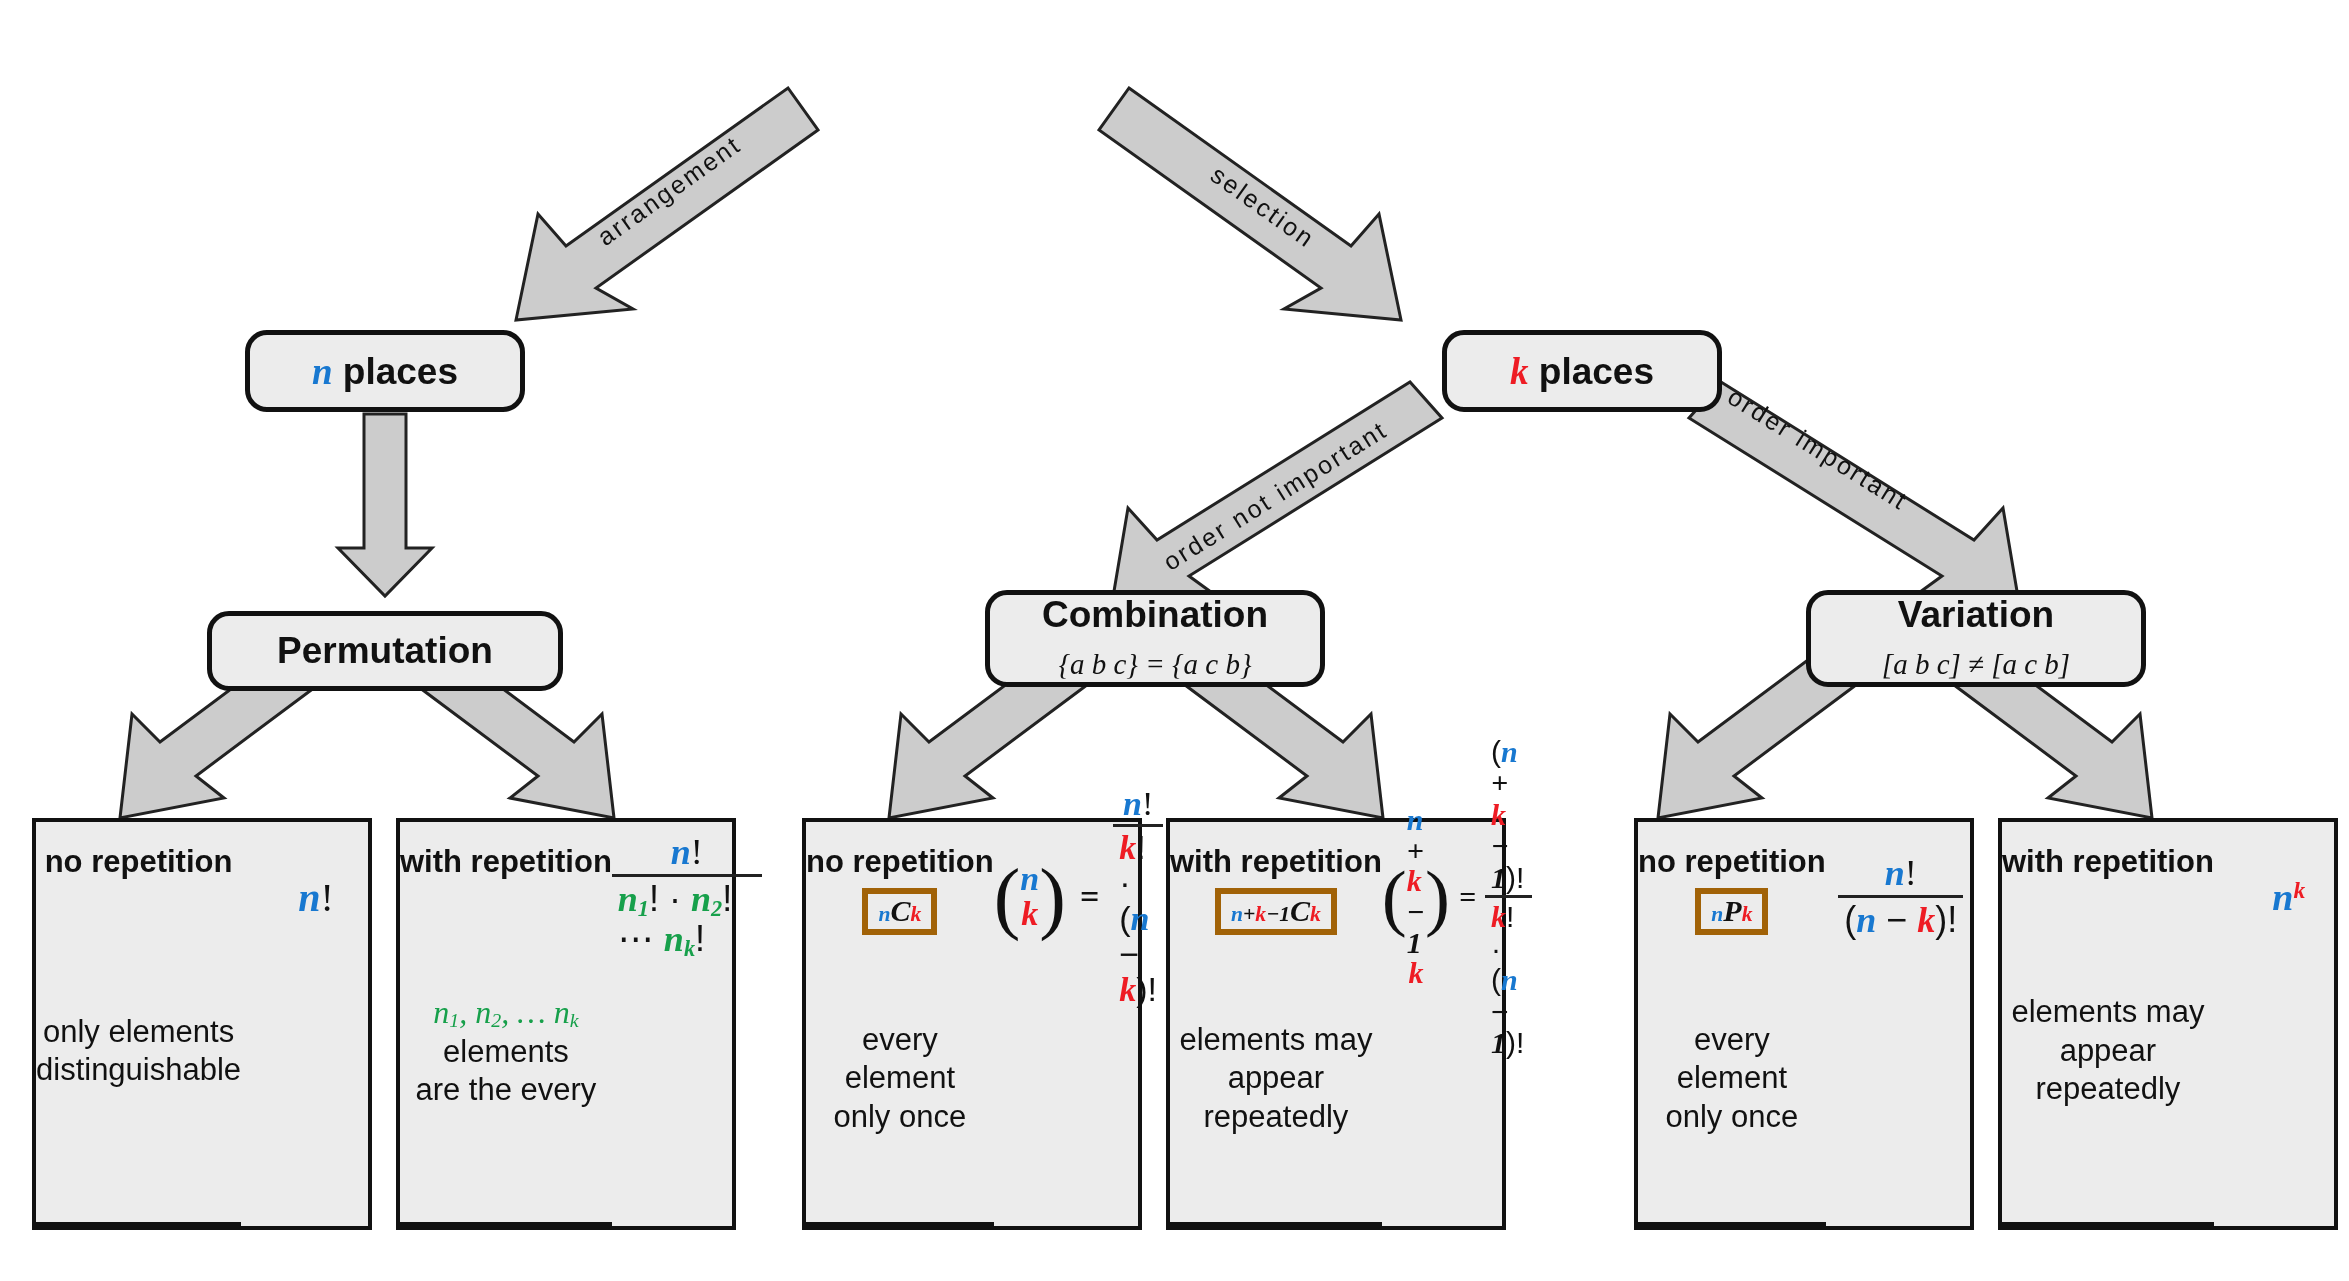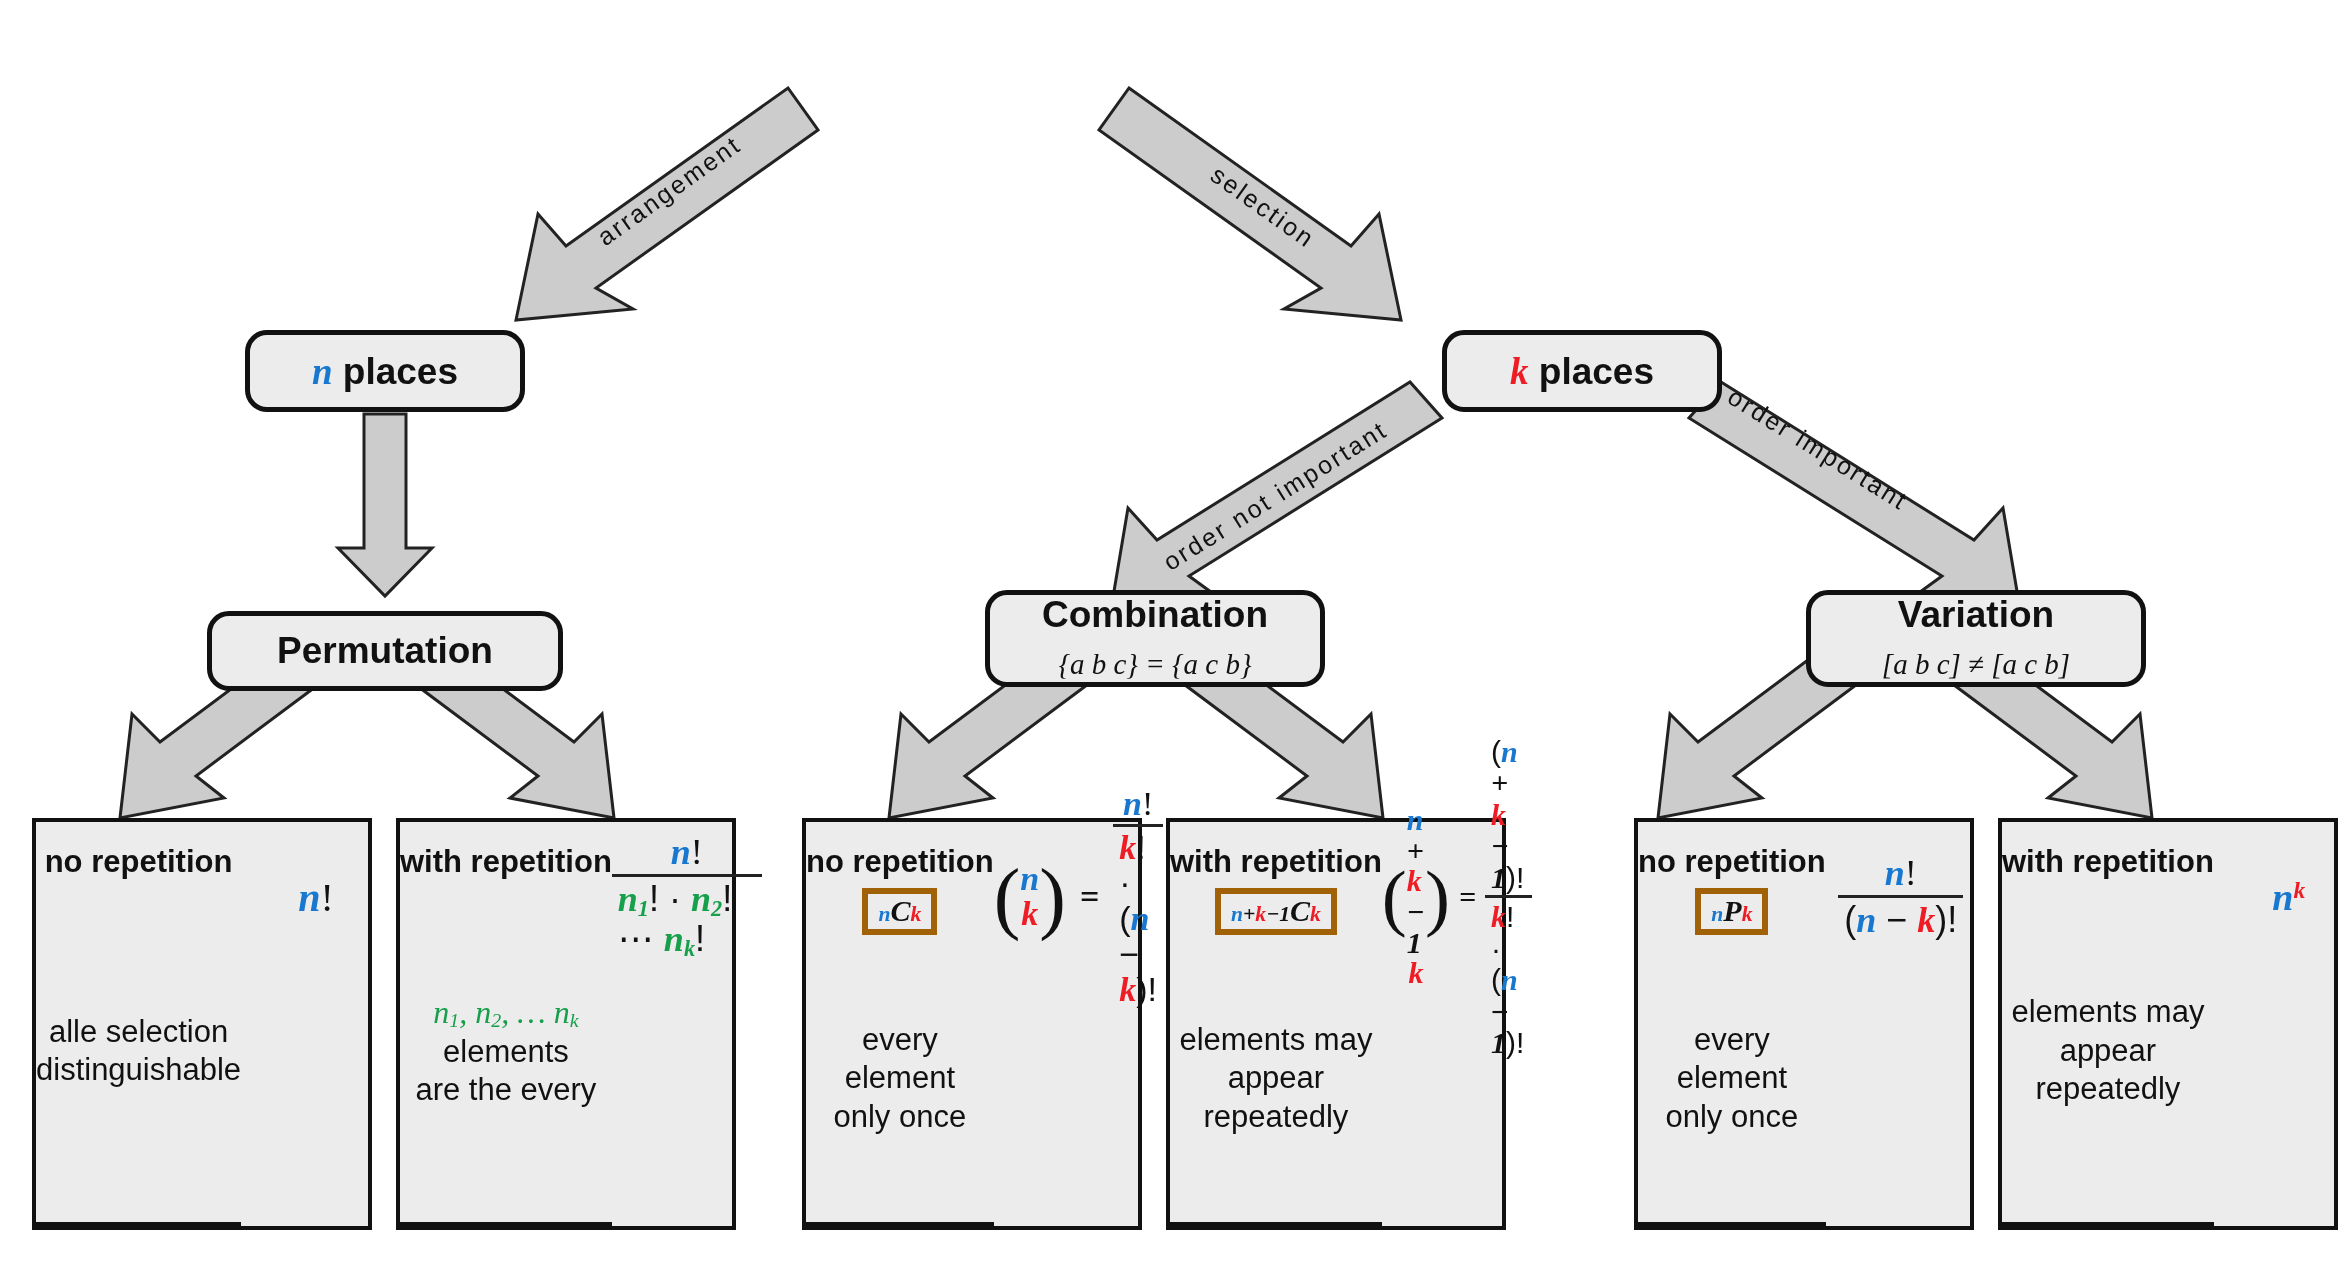--- a/index.html
+++ b/index.html
@@ -130,21 +130,21 @@
 
   <div class="node" style="left:1806px;top:590px;width:340px;height:97px;">
     <div class="title" style="font-size:37px;line-height:1.02;">Variation</div>
     <div class="sub" style="font-size:29px;">[a b c] ≠ [a c b]</div>
   </div>
 
   <div class="leafbox" style="left:32px;top:818px;width:340px;height:412px;">
     <div class="leaf-top">
       <div class="leaf-head">no repetition</div>
       <div class="leaf-desc">
-        <div>alle selection</div>
+        <div>only elements</div>
         <div>distinguishable</div>
       </div>
     </div>
     <div class="leaf-bot">
       <span style="font-size:40px;">
         <span class="mb blue">n</span><span class="m blk up">!</span>
       </span>
     </div>
   </div>
 

